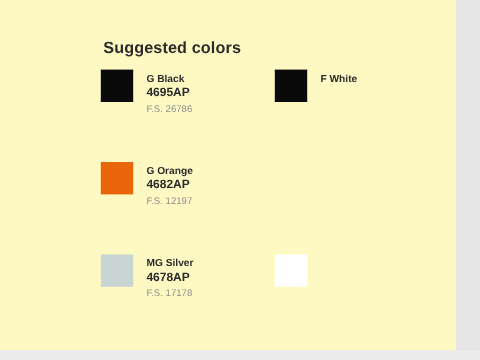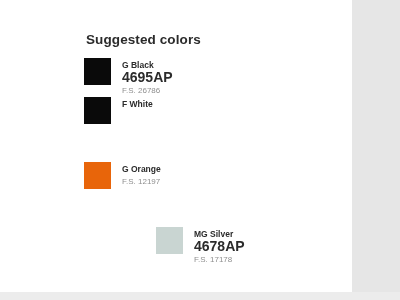--- a/index.html
+++ b/index.html
@@ -10,23 +10,23 @@
     width: 400px;
     height: 300px;
     background: #e6e6e6;
     font-family: "Liberation Sans", sans-serif;
     overflow: hidden;
   }
   .panel {
     position: absolute;
     left: 0;
     top: 0;
-    width: 352px;
+    width: 380px;
     height: 292px;
-    background: #ffffff;
+    background: #fef9c3;
   }
   .footer-band {
     position: absolute;
     left: 0;
     top: 292px;
     width: 400px;
     height: 8px;
     background: #ececec;
   }
   .panel-title {
@@ -40,26 +40,25 @@
     white-space: nowrap;
   }
   .color-grid {
     position: absolute;
     left: 84px;
     top: 58px;
     width: 290px;
   }
   .color-row {
     display: flex;
-    flex-direction: column;
+    flex-direction: row;
     margin-bottom: 38px;
   }
   .color-row:last-child {
     margin-bottom: 15px;
-    align-items: center;
   }
   .color-item {
     display: flex;
     flex-direction: row;
     align-items: flex-start;
     width: 146px;
   }
   .swatch {
     width: 27px;
     height: 27px;
@@ -72,21 +71,21 @@
     flex-direction: column;
   }
   .color-name {
     font-size: 8.5px;
     font-weight: bold;
     color: #2b2b2b;
     line-height: 12px;
     white-space: nowrap;
   }
   .color-code {
-    font-size: 14px;
+    font-size: 10px;
     font-weight: bold;
     color: #2b2b2b;
     line-height: 13px;
     white-space: nowrap;
   }
   .color-fs {
     font-size: 8px;
     font-weight: normal;
     color: #8f8f8f;
     line-height: 13px;
@@ -117,20 +116,21 @@
           <span class="color-name">F White</span>
         </div>
       </div>
     </div>
 
     <div class="color-row">
       <div class="color-item">
         <div class="swatch" style="background: rgb(232, 101, 10);"></div>
         <div class="color-text">
           <span class="color-name">G Orange</span>
+          <span class="color-code">4682AP</span>
           <span class="color-fs">F.S. 12197</span>
         </div>
       </div>
     </div>
 
     <div class="color-row">
       <div class="color-item">
         <div class="swatch" style="background: rgb(201, 213, 210);"></div>
         <div class="color-text">
           <span class="color-name">MG Silver</span>

